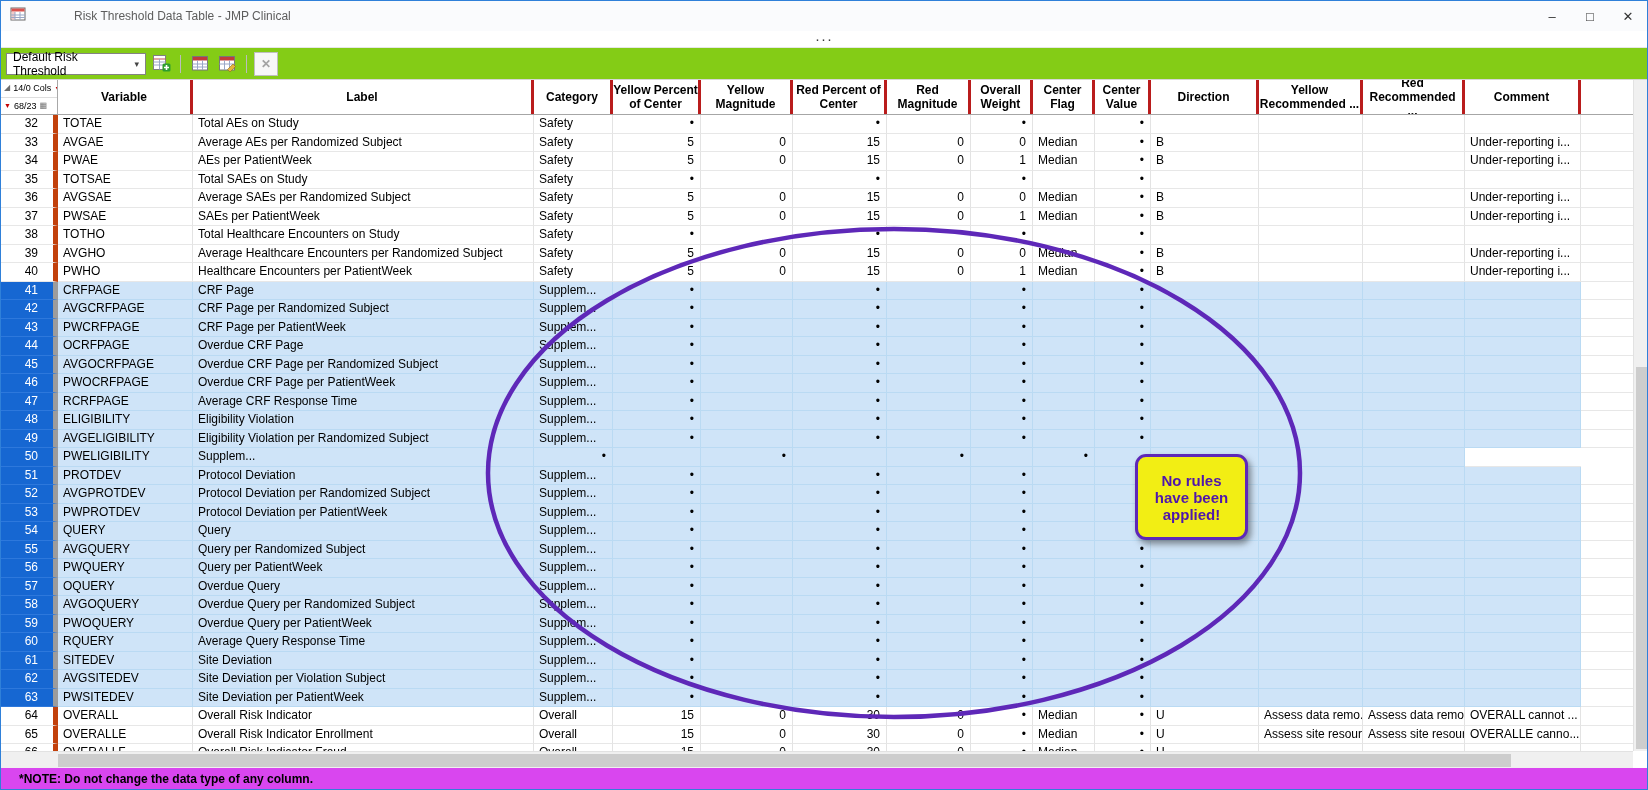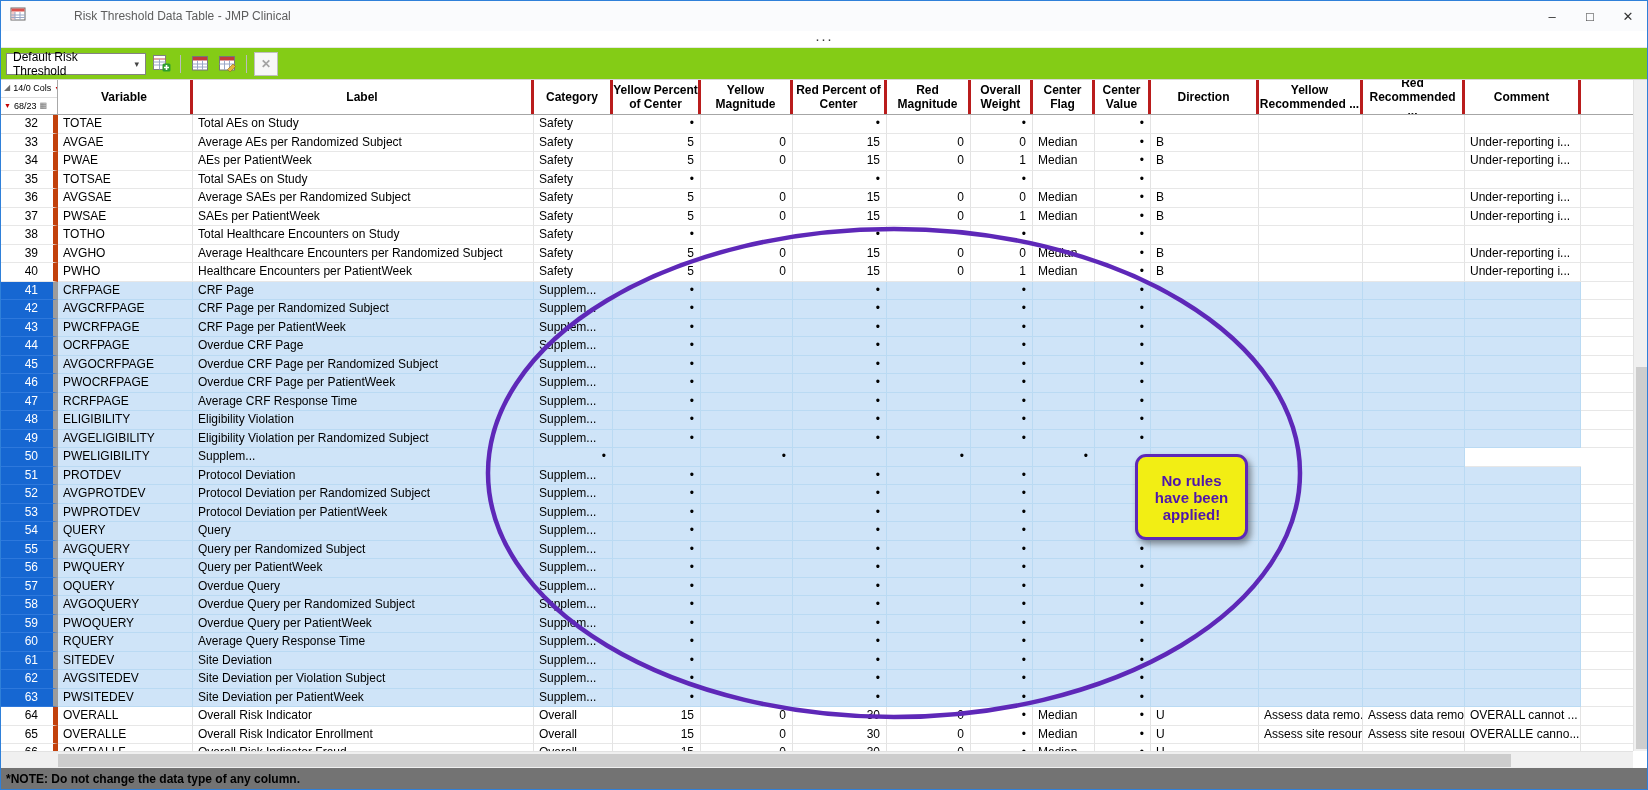--- a/index.html
+++ b/index.html
@@ -44,21 +44,21 @@
   .tr.selected .td.filler { background:#fff; border-bottom-color:#e7e7e7; }
   
   .annotation-layer { position:absolute; top:79px; left:0; width:1632px; height:671px; pointer-events:none; z-index:6; }
   .annotation-layer svg { position:absolute; top:0; left:0; }
   .callout { position:absolute; left:1134px; top:374px; width:113px; min-height:86px; background:#f2ee14; border:3px solid #5e28b8; border-radius:11px; color:#4f16ac; font-weight:bold; font-size:15px; line-height:17px; text-align:center; display:flex; align-items:center; justify-content:center; padding:6px 12px; box-shadow:3px 4px 6px rgba(40,40,40,.5); }
   
   .hscroll { position:absolute; left:0; top:750px; width:1632px; height:17px; background:#f0f0f0; border-top:1px solid #e2e2e2; }
   .hthumb { position:absolute; left:57px; top:2px; width:1453px; height:13px; background:#cdcdcd; }
   .vscroll { position:absolute; left:1632px; top:79px; width:15px; height:671px; background:#f0f0f0; border-left:1px solid #e2e2e2; }
   .vthumb { position:absolute; left:2px; top:287px; width:11px; height:382px; background:#cdcdcd; }
-  .note-strip { position:absolute; left:0; top:767px; width:100%; height:22px; background:#737373; display:flex; align-items:center; padding-left:5px; font-size:12px; font-weight:bold; }
+  .note-strip { position:absolute; left:0; top:767px; width:100%; height:22px; background:#d946ef; display:flex; align-items:center; padding-left:18px; font-size:12px; font-weight:bold; }
 </style>
 </head>
 <body>
 
 <div class="window">
 
   <div class="titlebar">
     <span>
       <svg width="16" height="16" viewBox="0 0 16 16">
         <rect x="1" y="2" width="14" height="12" fill="#ffffff" stroke="#6a6a6a"></rect>

